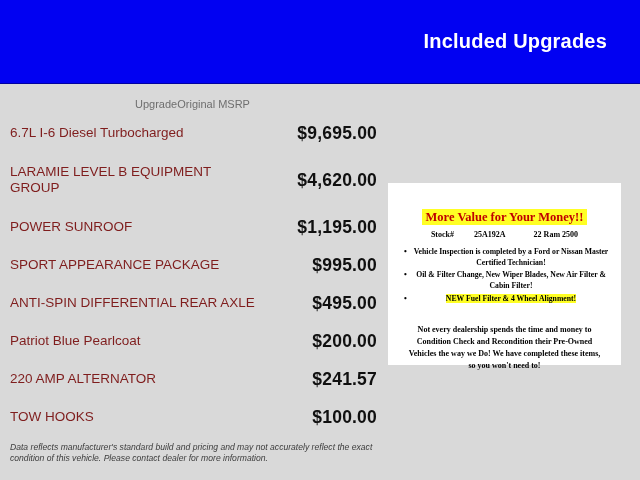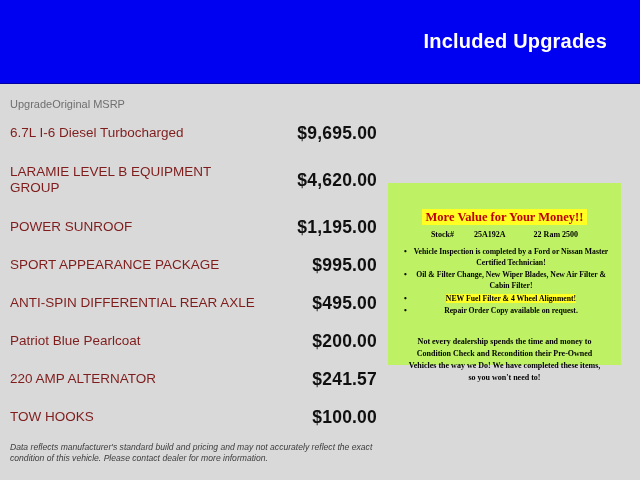--- a/index.html
+++ b/index.html
@@ -11,40 +11,40 @@
     position:absolute;top:0;left:0;width:640px;height:83px;
     background:#0101f2;border-bottom:1px solid rgba(0,0,60,.45);
     display:flex;align-items:center;justify-content:flex-end;
   }
   .banner h1{
     margin:0;padding-right:33px;color:#fff;font-size:20px;font-weight:bold;
     letter-spacing:.2px;
   }
   .thead{
     position:absolute;top:96px;left:10px;width:365px;height:16px;
-    display:flex;justify-content:flex-start;align-items:center;
+    display:flex;justify-content:center;align-items:center;
     color:#6f6f6f;font-size:11px;
   }
   .rows{position:absolute;top:114px;left:10px;width:367px;display:flex;flex-direction:column;}
   .trow{
     height:38px;display:flex;justify-content:space-between;align-items:center;
   }
   .trow.tall{height:56px;}
   .tlabel{
     color:#7f1d1d;font-size:13.5px;line-height:1.18;max-width:262px;
     white-space:pre-line;
   }
   .tprice{color:#101010;font-size:17.5px;font-weight:bold;letter-spacing:.2px;}
   .disclaimer{
     position:absolute;top:442px;left:10px;width:372px;
     color:#3c3c3c;font-size:8.6px;font-style:italic;line-height:1.3;
   }
   .vcard{
     position:absolute;left:388px;top:183px;width:233px;height:182px;
-    background:#bef264;font-family:"Liberation Serif",serif;color:#000;
+    background:#ffffff;font-family:"Liberation Serif",serif;color:#000;
     box-sizing:border-box;padding:24px 12px 0 12px;
   }
   .vcard-title{text-align:center;margin:0;}
   .vcard-title .hl{
     background:#ffff24;color:#c00000;font-weight:bold;font-size:12.5px;
     padding:1px 4px;
   }
   .stockline{
     display:flex;justify-content:center;gap:28px;margin-top:5px;
     font-size:8px;font-weight:bold;
@@ -140,20 +140,17 @@
   </li>
 
   <li>
     <span class="btext">Oil &amp; Filter Change, New Wiper Blades, New Air Filter &amp; Cabin Filter!</span>
   </li>
 
   <li>
     <span class="btext hl">NEW Fuel Filter &amp; 4 Wheel Alignment!</span>
   </li>
 
-  <li>
-    <span class="btext">Repair Order Copy available on request.</span>
-  </li>
 </ul>
     <p class="vcard-footer">Not every dealership spends the time and money to Condition Check and Recondition their Pre-Owned Vehicles the way we Do! We have completed these items, so you won't need to!</p>
   </div>
 
 </div>
 
 </body></html>

